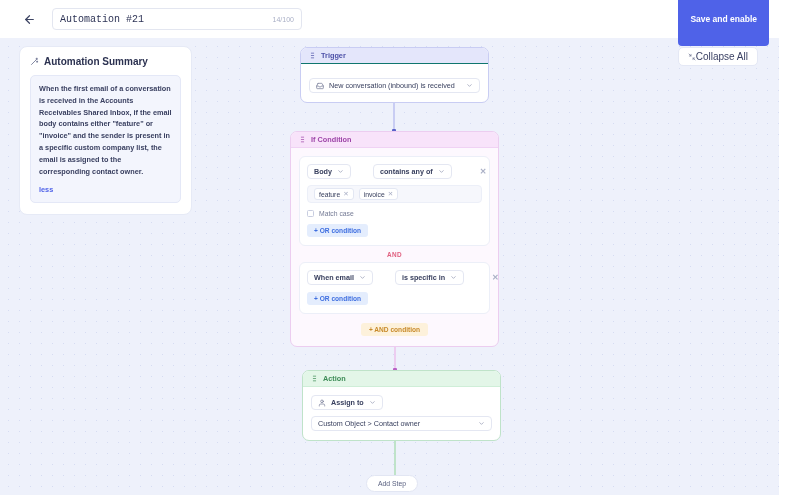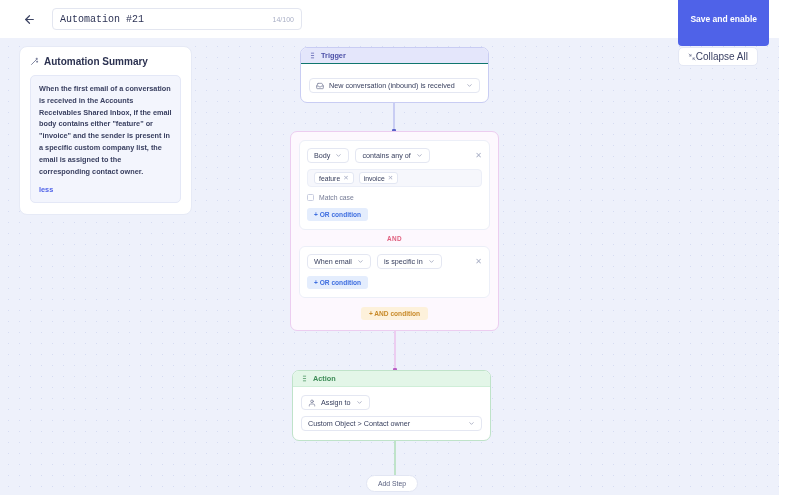--- a/index.html
+++ b/index.html
@@ -145,38 +145,38 @@
     background: #fdf8fe;
   }
   .node-if .node-head {
     background: #f8e3fa; color: #9e45a8;
     border-bottom: 1px solid #f0d2f4;
   }
   .node-if .node-body { padding: 8px 8px 10px 8px; }
 
   
   .node-action {
-    left: 292px; top: 332px; width: 199px;
+    left: 302px; top: 332px; width: 199px;
     border: 1px solid #bfe3c9;
   }
   .node-action .node-head {
     background: #e3f6e8; color: #3d8c56;
     border-bottom: 1px solid #cfeed8;
   }
 
   
   .cond-group {
     background: #ffffff;
     border: 1px solid #eceff8;
     border-radius: 6px;
     padding: 7px 7px 8px 7px;
   }
 
   
-  .row { display: flex; align-items: center; gap: 6px; }
+  .row { display: flex; align-items: center; gap: 22px; font-weight: bold; }
   .select {
     height: 15px;
     border: 1px solid #e4e7f2;
     border-radius: 4px;
     background: #ffffff;
     display: flex; align-items: center; gap: 5px;
     padding: 0 6px;
     font-size: 7.2px; color: #39405f;
     cursor: pointer; white-space: nowrap;
   }
@@ -361,20 +361,28 @@
           <span>New conversation (inbound) is received</span>
         </span>
         <svg width="7" height="7" viewBox="0 0 24 24" fill="none" stroke="#9aa0b8" stroke-width="2.6" stroke-linecap="round">
             <polyline points="6 9 12 15 18 9"></polyline>
           </svg>
       </div>
     </div>
   </div>
 
   <div class="node node-if">
+    <div class="node-head">
+      <svg width="7" height="7" viewBox="0 0 24 24" fill="none" stroke="currentColor" stroke-width="2.4" stroke-linecap="round">
+        <line x1="8" y1="4" x2="16" y2="4"></line>
+          <line x1="8" y1="12" x2="16" y2="12"></line>
+          <line x1="8" y1="20" x2="16" y2="20"></line>
+      </svg>
+      <span>If Condition</span>
+    </div>
     <div class="node-body">
 
       <div class="cond-group">
         <div class="row">
           <div class="select">
             <span>Body</span>
             <svg width="7" height="7" viewBox="0 0 24 24" fill="none" stroke="#9aa0b8" stroke-width="2.6" stroke-linecap="round">
                 <polyline points="6 9 12 15 18 9"></polyline>
               </svg>
           </div>

